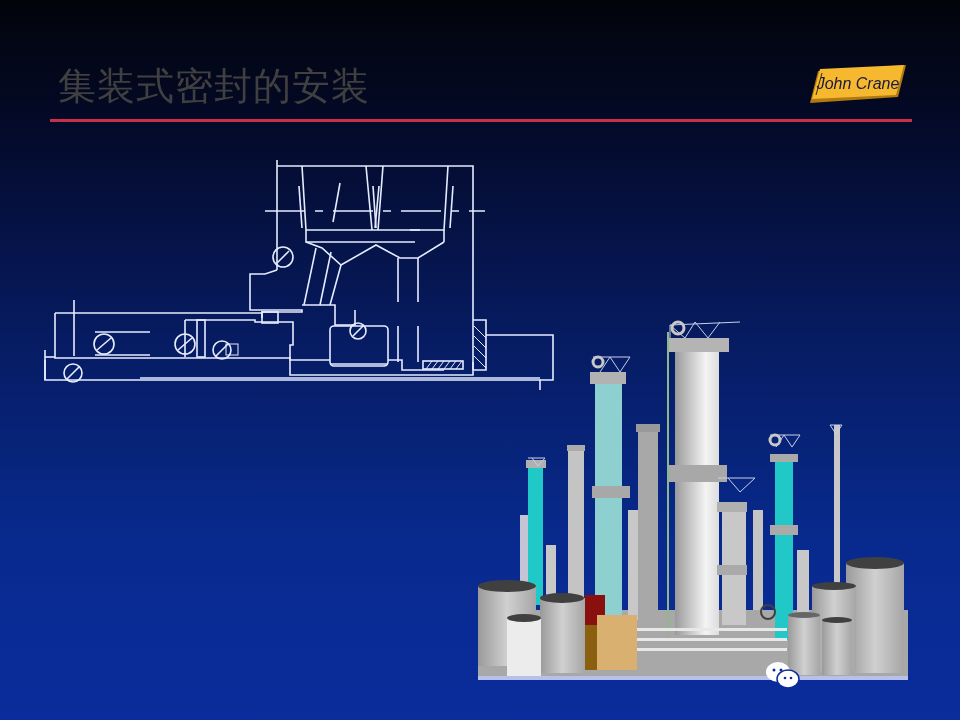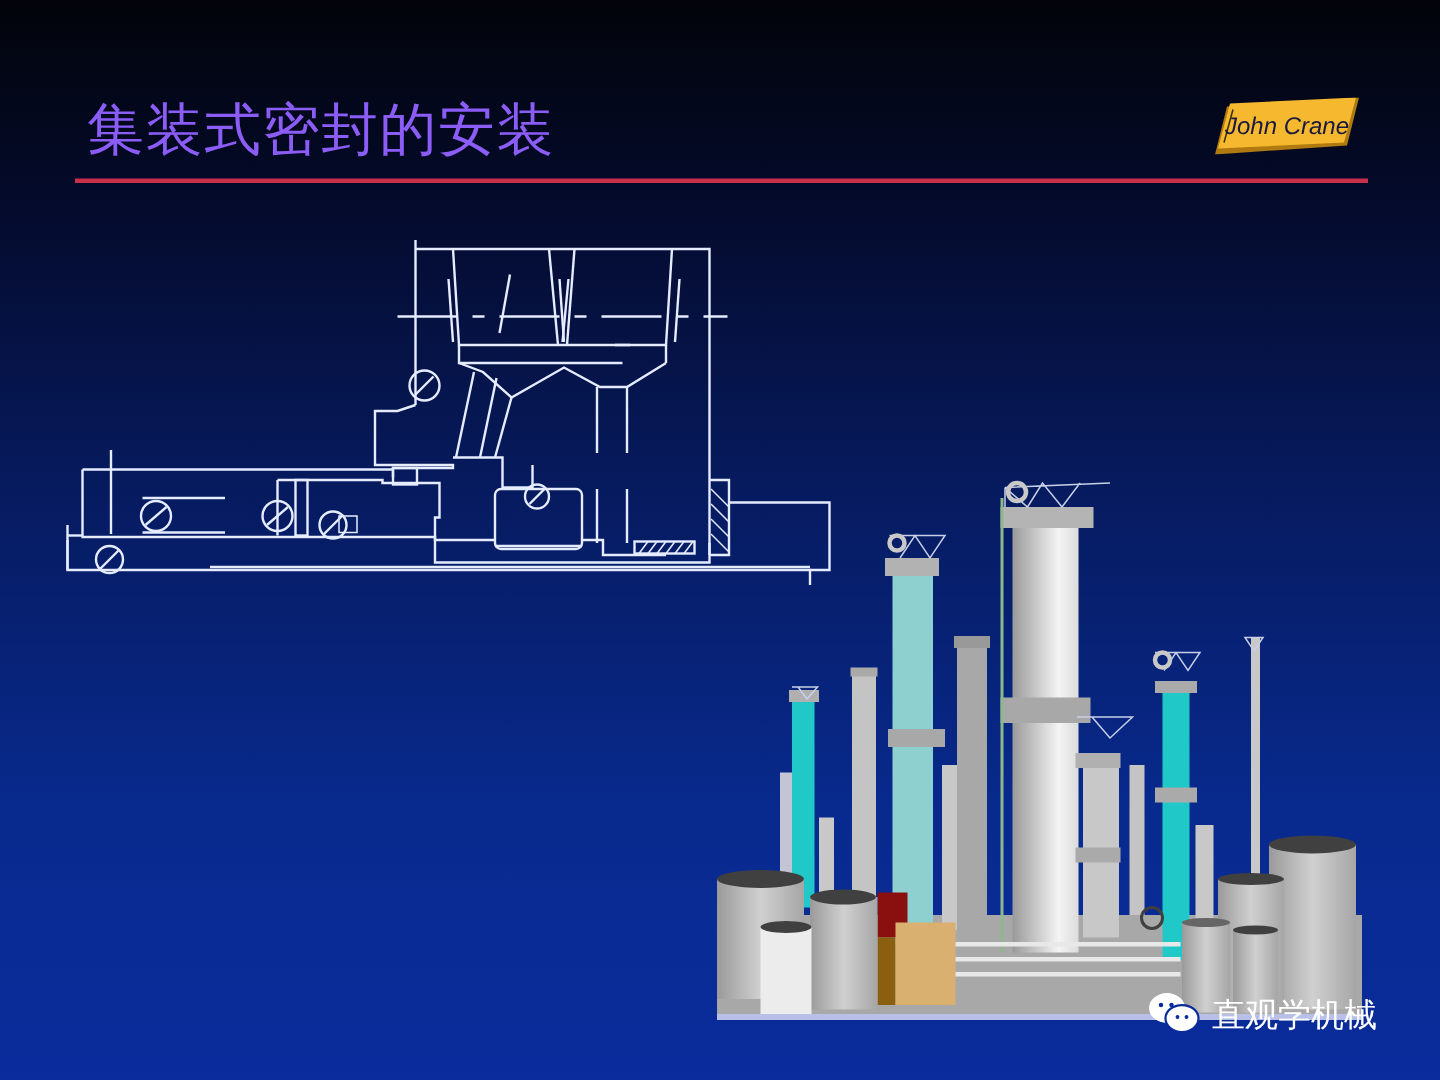--- a/index.html
+++ b/index.html
@@ -1,19 +1,19 @@
 <!DOCTYPE html>
 <html><head>
 <meta charset="utf-8">
 <style>
   html,body{margin:0;padding:0;}
   body{width:960px;height:720px;overflow:hidden;position:relative;
     background:linear-gradient(to bottom,#02040a 0%,#040a2a 18%,#061a5e 45%,#082a8e 75%,#0a2c9c 100%);
     font-family:"DejaVu Serif",serif;}
-  .title{position:absolute;left:58px;top:62px;font-size:38px;color:#8b5cf6;letter-spacing:1px;
+  .title{position:absolute;left:58px;top:62px;font-size:38px;color:#404040;letter-spacing:1px;
     font-family:"DejaVu Serif",serif;line-height:48px;}
   .rule{position:absolute;left:50px;top:119px;width:862px;height:3px;background:#c8304a;}
   .logo{position:absolute;left:810px;top:65px;width:96px;height:38px;}
   .diagram{position:absolute;left:40px;top:150px;}
   .plant{position:absolute;left:470px;top:310px;}
   .wm{position:absolute;left:764px;top:660px;display:flex;align-items:center;}
   .wm-text{color:#ffffff;font-size:22px;font-family:"DejaVu Sans",sans-serif;margin-left:6px;}
 </style>
 </head>
 <body>
@@ -199,14 +199,13 @@
   <span>
     <svg width="38" height="30" viewBox="0 0 38 30">
       <ellipse cx="14" cy="12" rx="12" ry="10" fill="#ffffff"></ellipse>
       <ellipse cx="24" cy="19" rx="11" ry="9" fill="#ffffff" stroke="#0a2c9c" stroke-width="1.5"></ellipse>
       <circle cx="10" cy="10" r="1.5" fill="#0a2c9c"></circle>
         <circle cx="17" cy="10" r="1.5" fill="#0a2c9c"></circle>
       <circle cx="21" cy="18" r="1.3" fill="#0a2c9c"></circle>
         <circle cx="27" cy="18" r="1.3" fill="#0a2c9c"></circle>
     </svg>
   </span>
-  <span class="wm-text">直观学机械</span>
 </div>
 
 </body></html>

